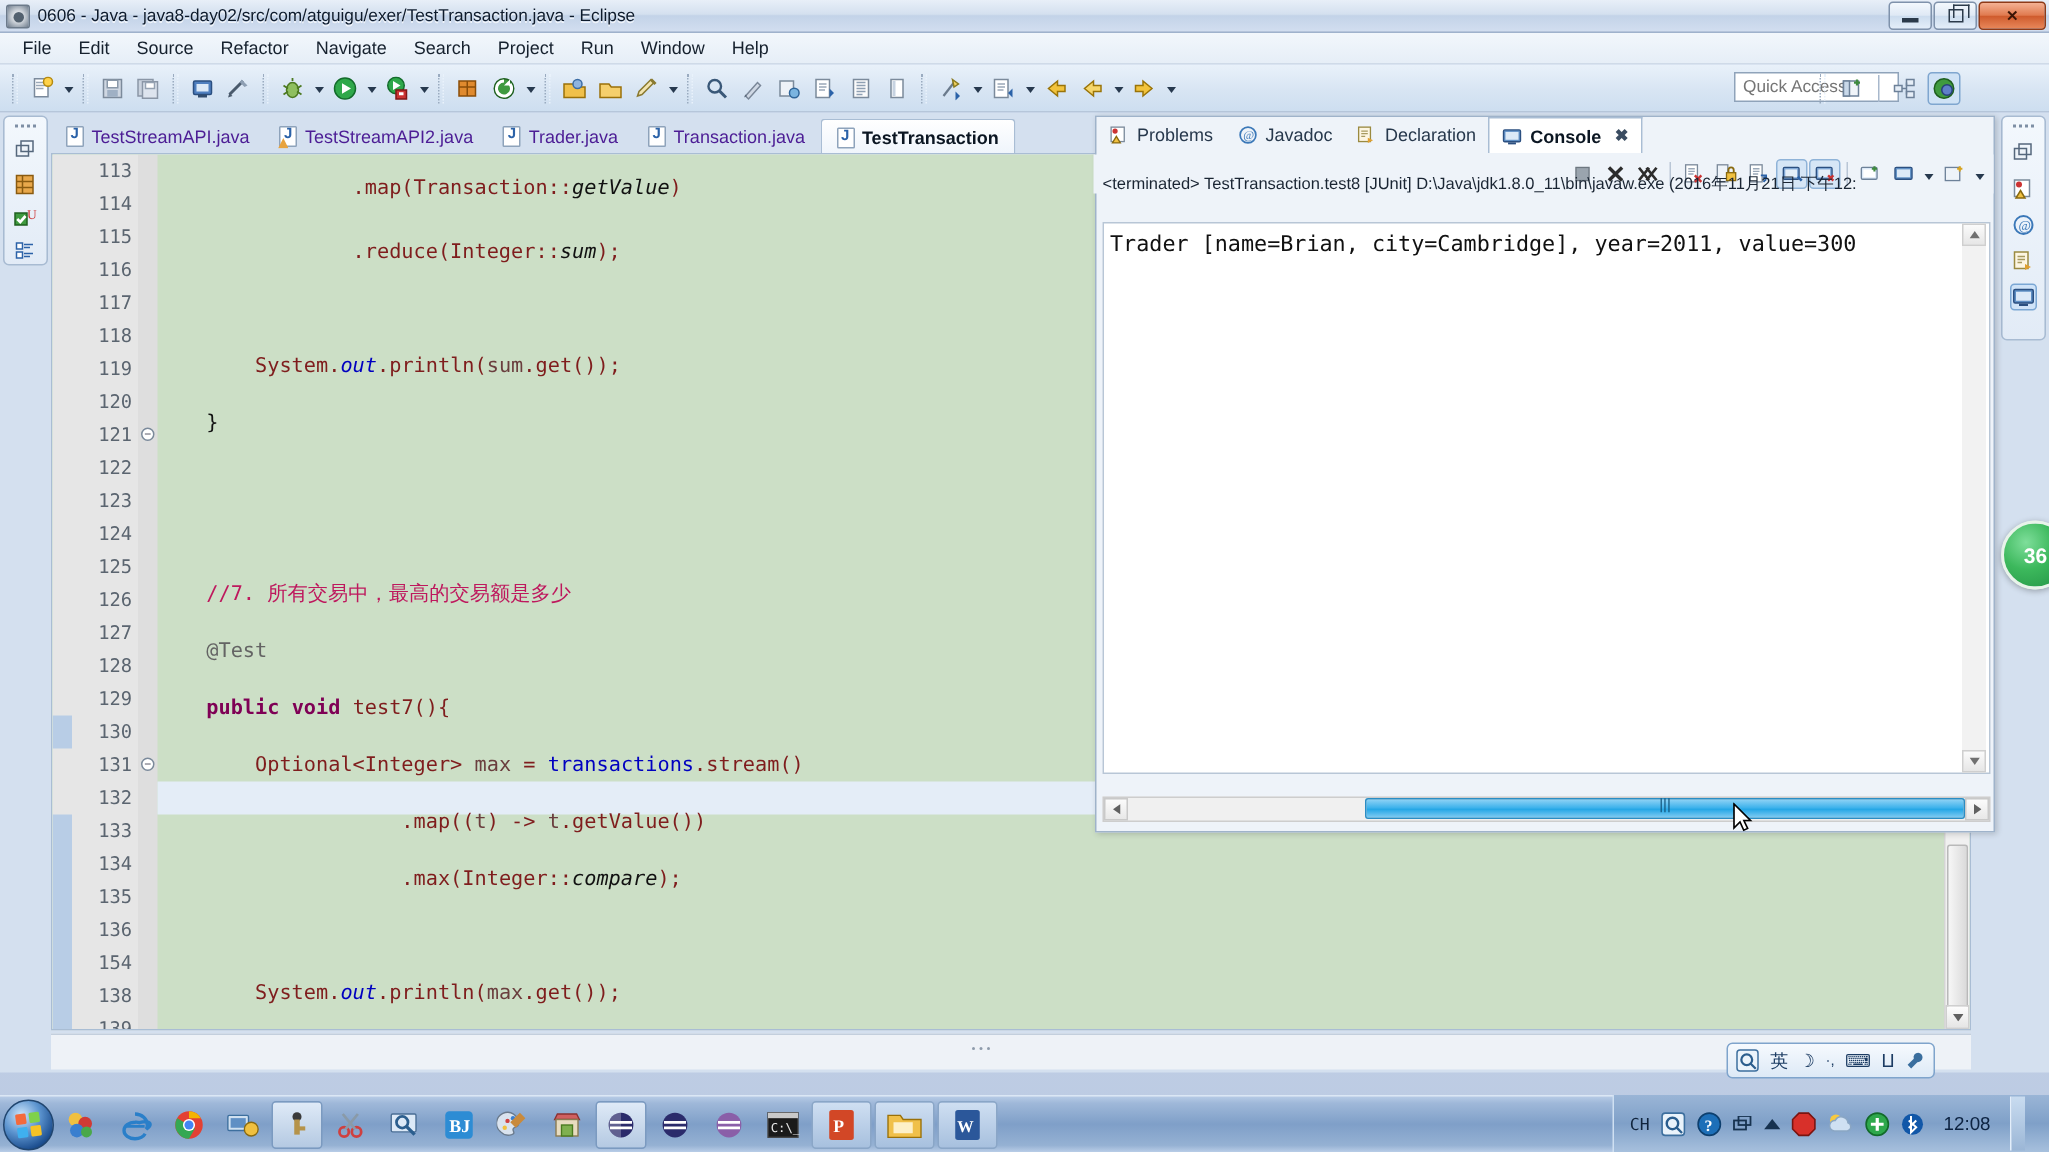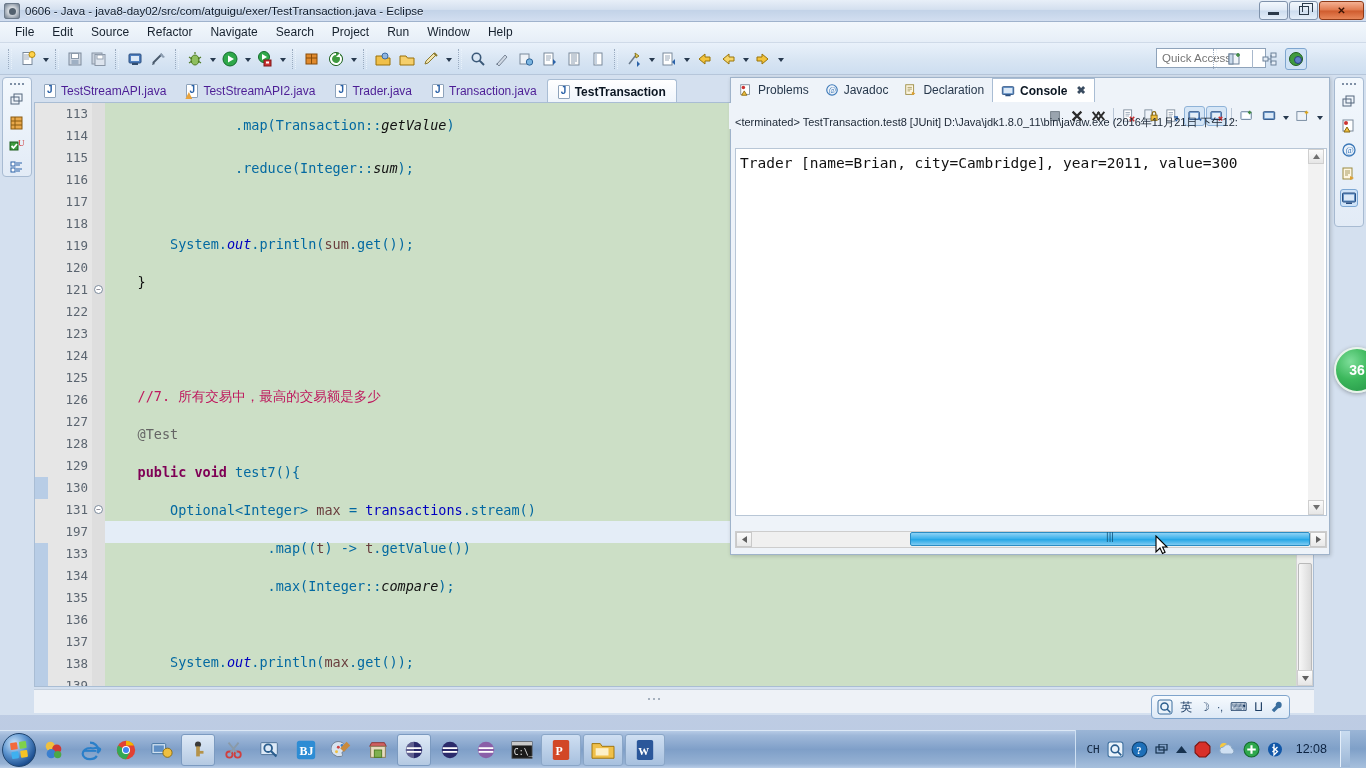--- a/index.html
+++ b/index.html
@@ -167,21 +167,21 @@
   }
   .ln { height:22px; line-height:22px; }
   .linenos .ln { height:22px; line-height:22px; }
   .hl-line { position:absolute; left:70px; right:18px; height:22px; background:#e4edf7; }
 
   .kw { color:#7f0055; font-weight:bold; }
   .cmt { color:#be185d; }
   .ann { color:#646464; }
   .fld { color:#0000c0; }
   .stat { color:#0000c0; font-style:italic; }
-  .mth { color:#0369a1; }
+  .mth { color:#7f1d1d; }
   .ital { font-style:italic; }
   .param { color:#6a3e3e; }
 
   
   .vscroll {
     position:absolute; right:0; top:0; width:17px; height:100%;
     background:#f0f0f0; border-left:1px solid #d5d5d5;
   }
   .vscroll .arrow-up, .vscroll .arrow-dn {
     position:absolute; left:0; width:16px; height:16px;
@@ -662,26 +662,26 @@
             <div class="ln">122</div>
             <div class="ln">123</div>
             <div class="ln">124</div>
             <div class="ln">125</div>
             <div class="ln">126</div>
             <div class="ln">127</div>
             <div class="ln">128</div>
             <div class="ln">129</div>
             <div class="ln">130</div>
             <div class="ln">131</div>
-            <div class="ln">197</div>
+            <div class="ln">132</div>
             <div class="ln">133</div>
             <div class="ln">134</div>
             <div class="ln">135</div>
             <div class="ln">136</div>
-            <div class="ln">137</div>
+            <div class="ln">154</div>
             <div class="ln">138</div>
             <div class="ln">139</div>
           </div>
 
           <div class="foldcol">
             <div style="position:absolute;left:2px;top:182px;width:9px;height:9px;border:1px solid #7b8a9b;background:#fff;border-radius:50%;font-size:8px;line-height:7px;text-align:center;color:#445;">−</div>
             <div style="position:absolute;left:2px;top:402px;width:9px;height:9px;border:1px solid #7b8a9b;background:#fff;border-radius:50%;font-size:8px;line-height:7px;text-align:center;color:#445;">−</div>
           </div>
 
           <div class="hl-line" style="top:418px;"></div>

